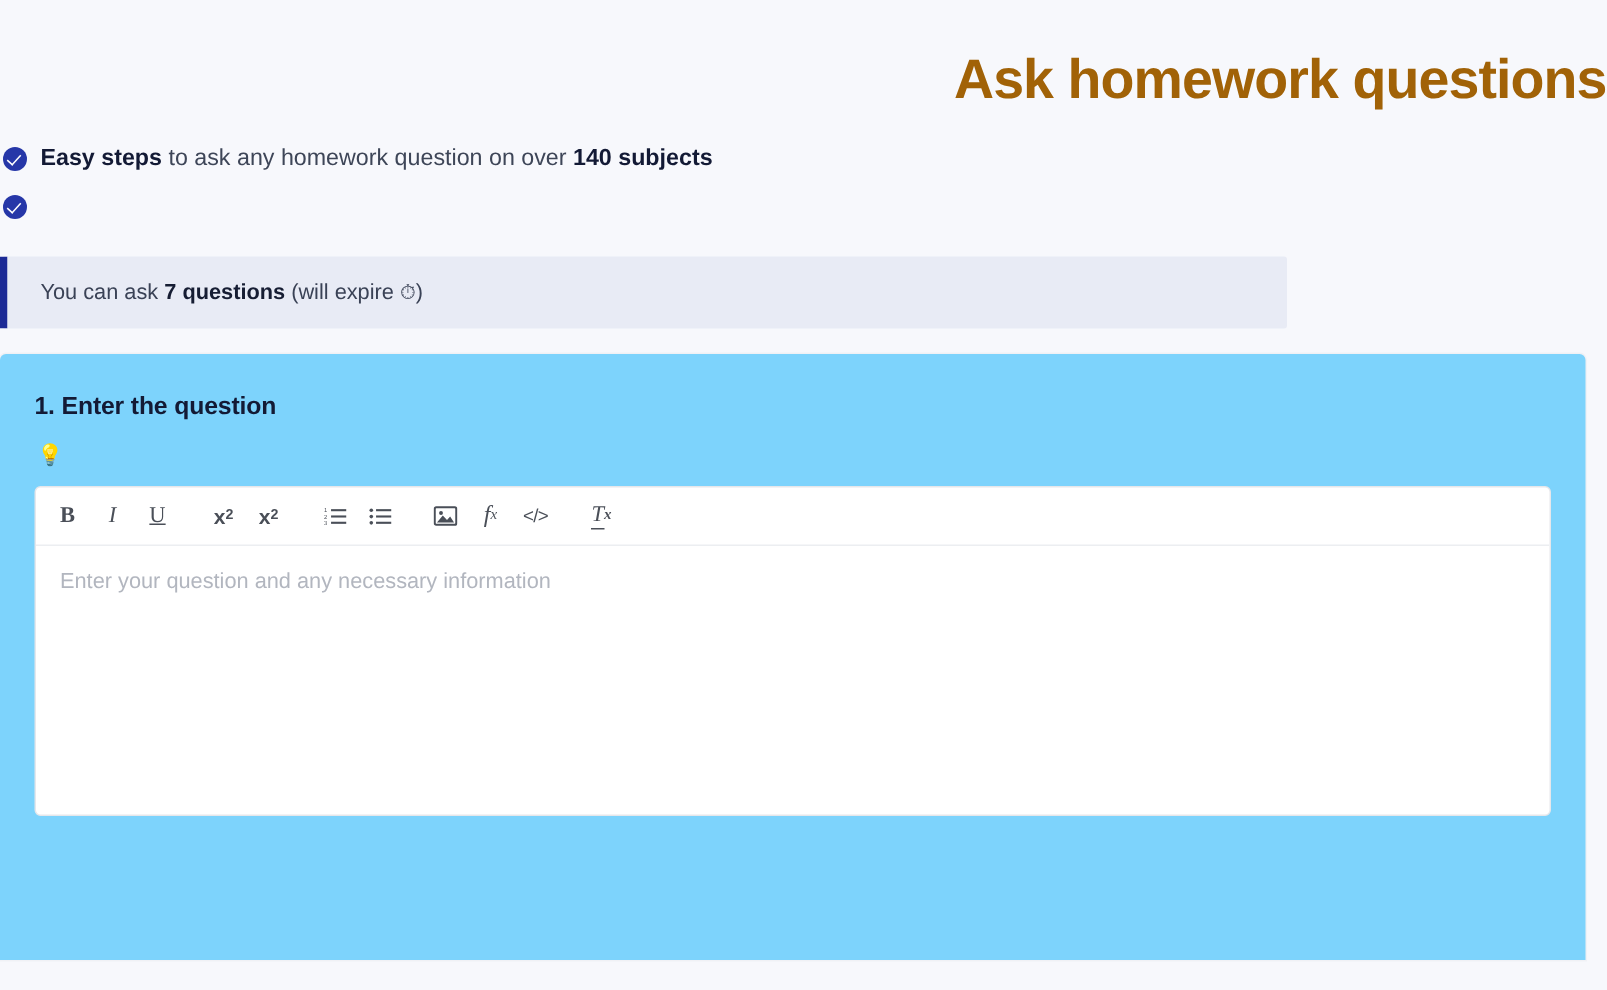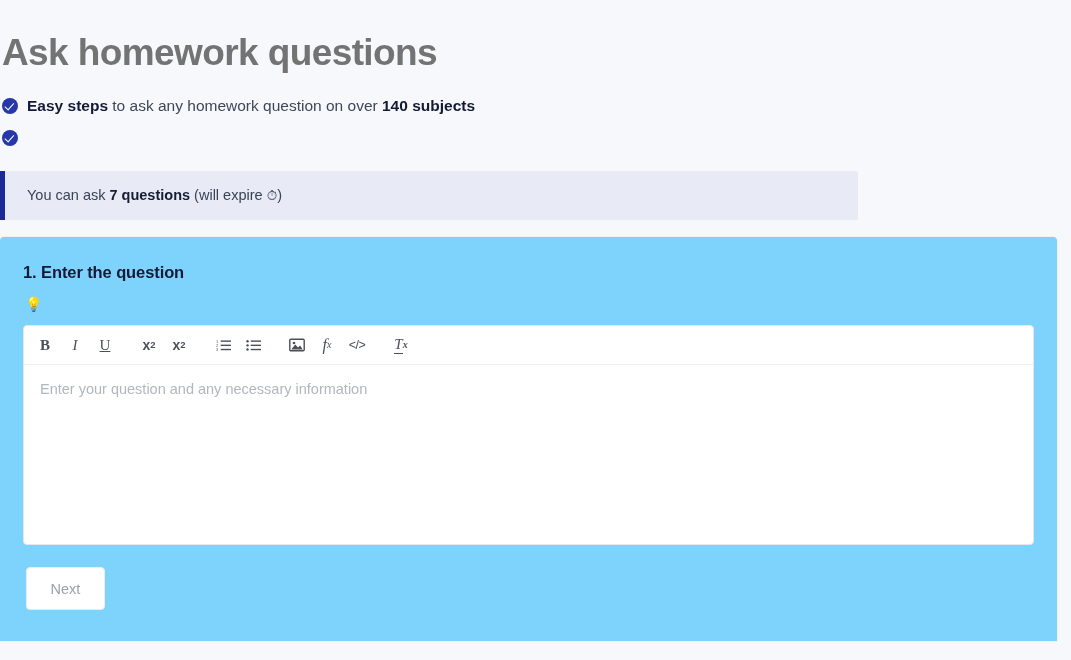--- a/index.html
+++ b/index.html
@@ -20,21 +20,22 @@
   .page-head {
     padding: 0 0 0 0;
   }
   .page-title {
     margin: 0;
     padding: 30px 0 0 2px;
     font-size: 37px;
     line-height: 46px;
     font-weight: bold;
     letter-spacing: -0.6px;
-    color: #737373;
+    color: #a16207;
+    text-align: right;
   }
 
   .bullet-list {
     margin: 14px 0 4px 0;
     padding: 0;
     list-style: none;
     text-align: center;
   }
   .bullet-row {
     display: flex;
@@ -252,14 +253,13 @@
       <span class="tb-btn tb-code">&lt;/&gt;</span>
       <span class="tb-gap"></span>
       <span class="tb-btn tb-tx">
           <span class="bar">T</span>
           <sub>x</sub>
         </span>
     </div>
     <div class="editor-body">Enter your question and any necessary information</div>
   </div>
 
-  <button class="next-btn">Next</button>
 </div>
 
 </body></html>

